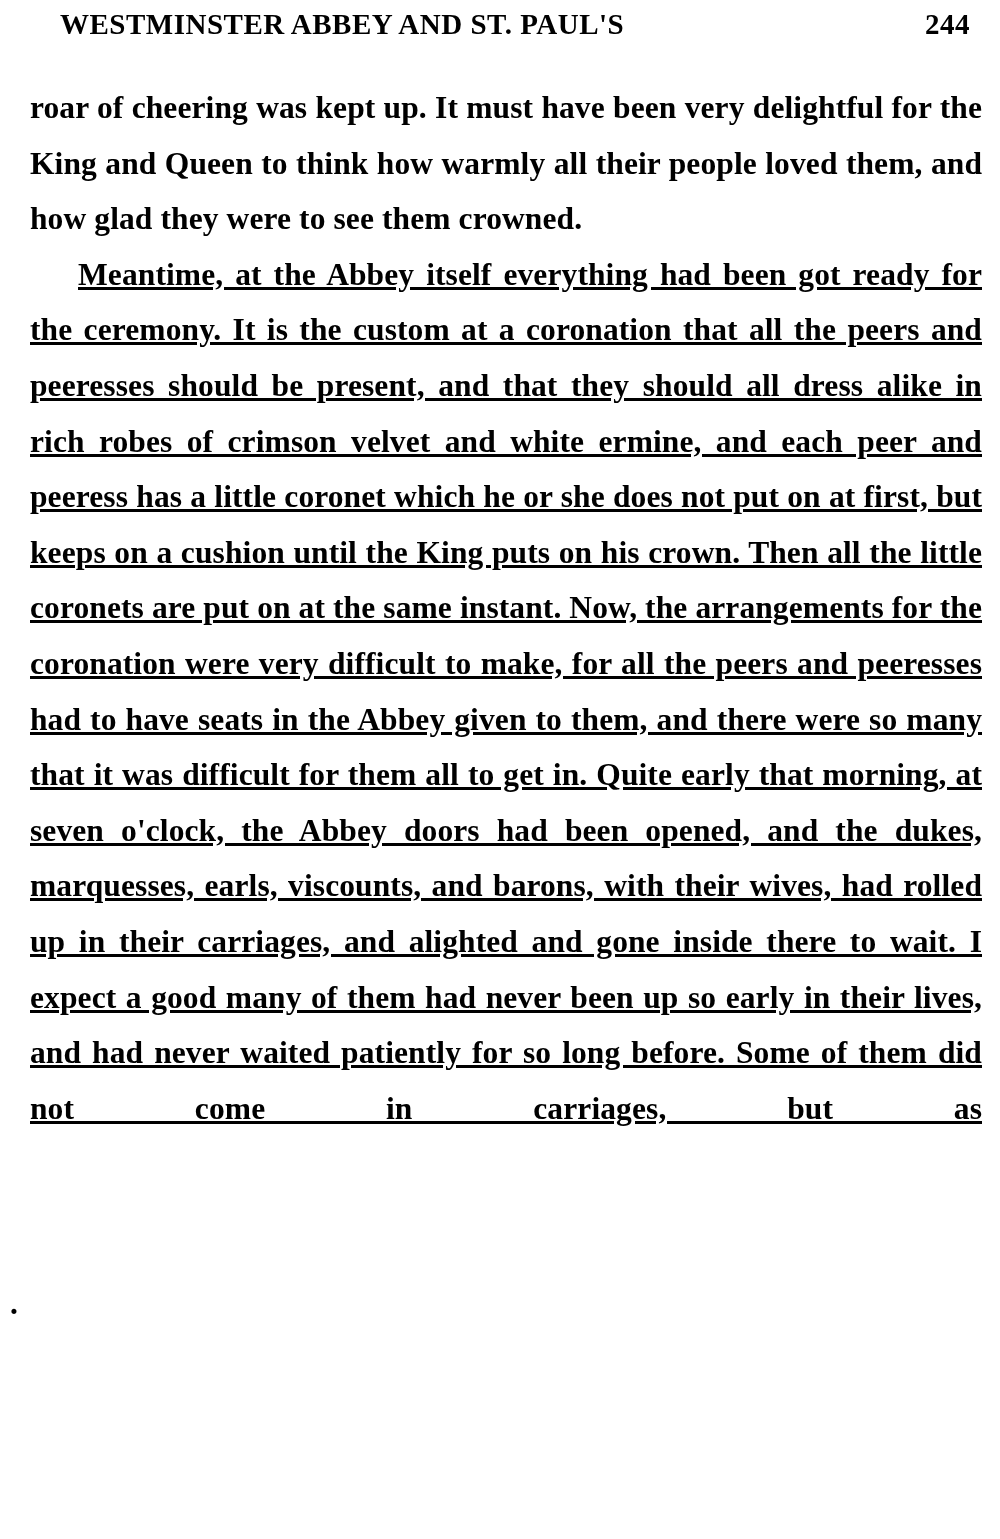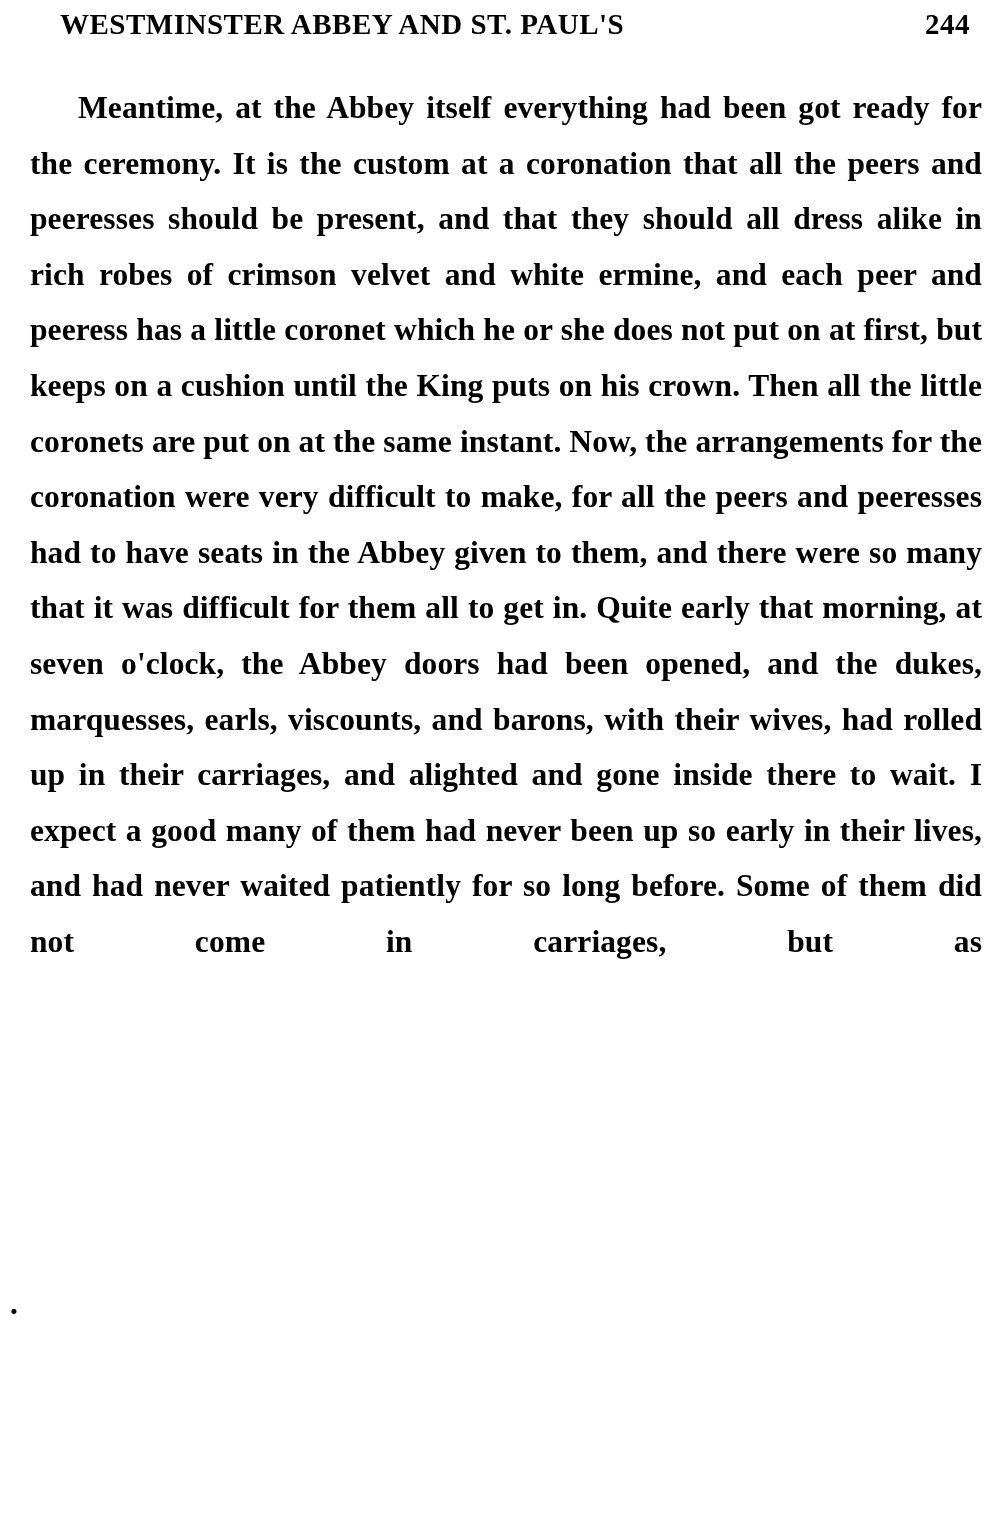--- a/index.html
+++ b/index.html
@@ -58,20 +58,21 @@
   .body-text p {
     margin: 0;
     text-align: justify;
   }
   .body-text p.indent {
     text-indent: 48px;
   }
   
   .body-text p:last-child {
     text-align-last: justify;
+    text-decoration: underline;
   }
   .margin-dot {
     position: absolute;
     left: 10px;
     top: 1288px;
     font-size: 31.5px;
     font-weight: bold;
     line-height: 1;
   }
 </style>
@@ -81,16 +82,17 @@
 <div class="page">
 
   <div class="running-head">
     <span class="running-head-title">WESTMINSTER ABBEY AND ST. PAUL'S</span>
     <span class="page-number">244</span>
   </div>
 
   <div class="margin-dot">.</div>
 
   <div class="body-text">
+    <p>roar of cheering was kept up.  It must have been very delightful for the King and Queen to think how warmly all their people loved them, and how glad they were to see them crowned.</p>
     <p class="indent">Meantime, at the Abbey itself everything had been got ready for the ceremony.  It is the custom at a coronation that all the peers and peeresses should be present, and that they should all dress alike in rich robes of crimson velvet and white ermine, and each peer and peeress has a little coronet which he or she does not put on at first, but keeps on a cushion until the King puts on his crown.  Then all the little coronets are put on at the same instant.  Now, the arrangements for the coronation were very difficult to make, for all the peers and peeresses had to have seats in the Abbey given to them, and there were so many that it was difficult for them all to get in.  Quite early that morning, at seven o'clock, the Abbey doors had been opened, and the dukes, marquesses, earls, viscounts, and barons, with their wives, had rolled up in their carriages, and alighted and gone inside there to wait.  I expect a good many of them had never been up so early in their lives, and had never waited patiently for so long before. Some of them did not come in carriages, but as</p>
   </div>
 
 </div>
 
 </body></html>

